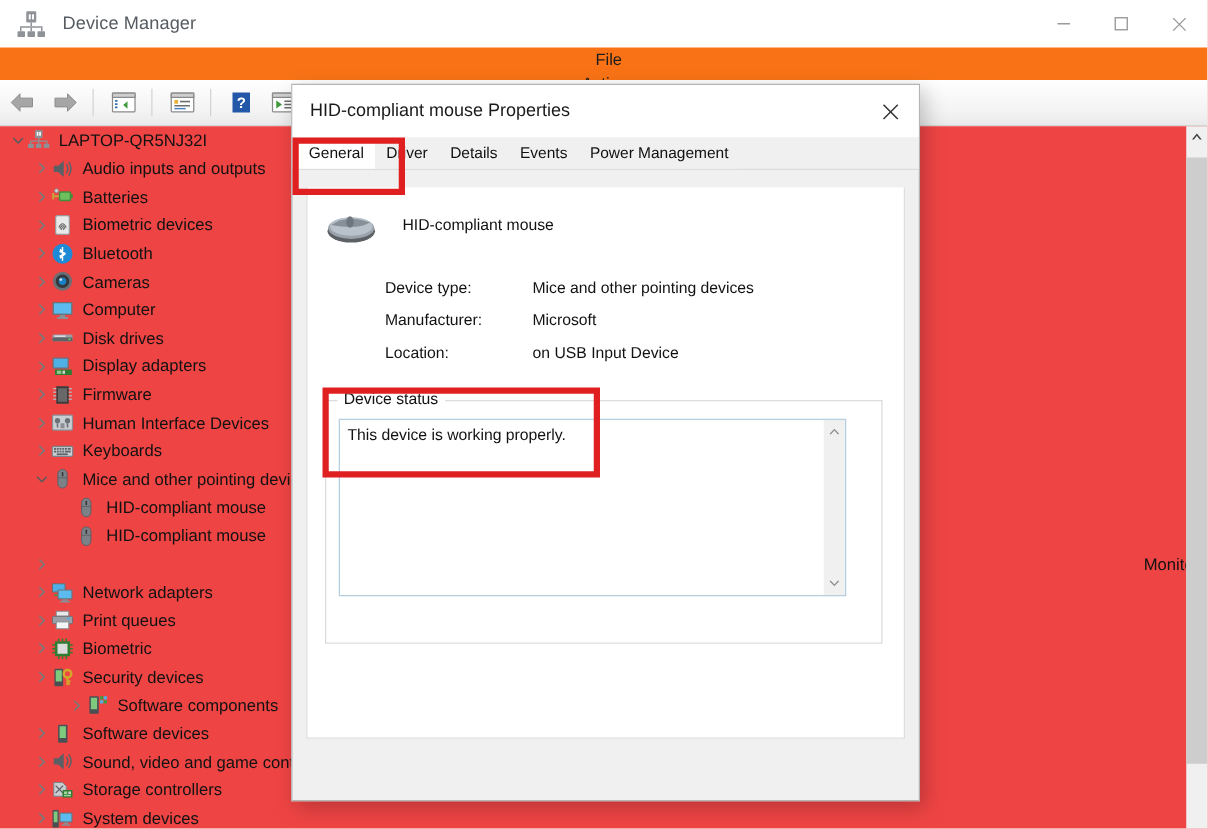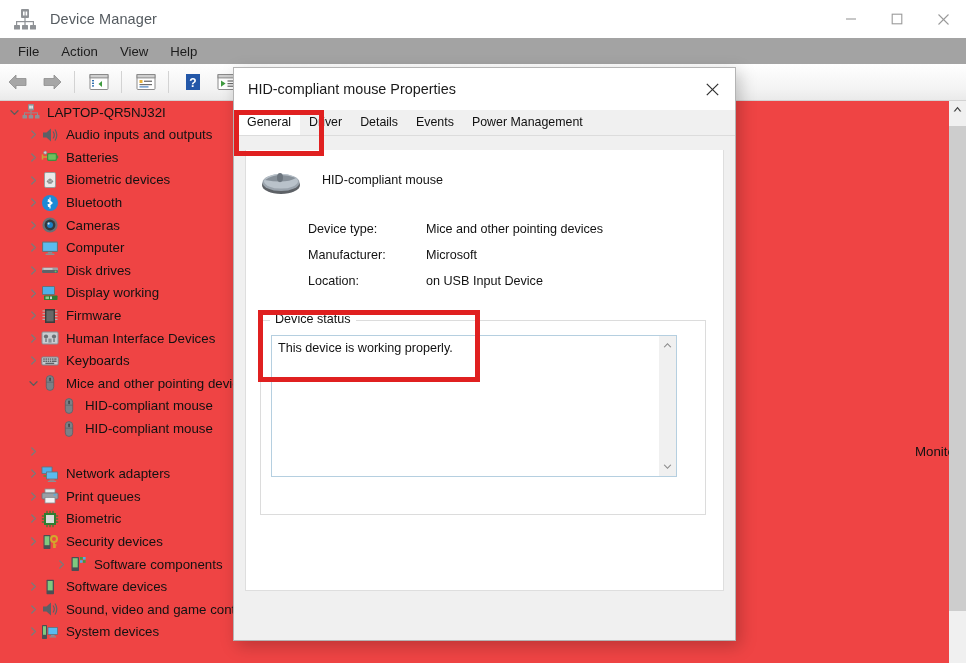--- a/index.html
+++ b/index.html
@@ -20,21 +20,21 @@
   }
   .tb-icon { width: 26px; height: 26px; margin-left: 12px; position: relative; flex: none; }
   .tb-title { font-size: 14.5px; color: #555b60; margin-left: 12px; letter-spacing: .1px; }
   .winbtns { position:absolute; right:0; top:0; height:38px; display:flex; }
   .winbtn { width:46px; height:38px; display:flex; align-items:center; justify-content:center; cursor:default; }
   .winbtn svg { display:block; }
 
   
   .menubar {
     position:absolute; left:0; top:38px; width:966px; height:26px;
-    display:flex; align-items:center; background:#a3a3a3;
+    display:flex; align-items:center; background:#f97316;flex-direction:column;
   }
   .menu-item { font-size:13.2px; color:#1c1c1c; padding: 2px 10px; margin-left:2px; cursor:default; }
   .menu-item:first-child { margin-left: 8px; }
 
   
   .toolbar {
     position:absolute; left:0; top:64px; width:966px; height:36px;
     background: linear-gradient(#ffffff, #f3f3f3 70%, #eaeaea);
     display:flex; align-items:center;
     border-bottom: 1px solid #d2d2d2;
@@ -387,21 +387,21 @@
               <path d="M2.8 1 L6.4 4.5 L2.8 8" stroke="#7a7a7a" stroke-width="1.3" fill="none" stroke-linecap="round" stroke-linejoin="round"></path>
             </svg>
           </span>
           <span class="t-icon"><svg width="18" height="18" viewBox="0 0 18 18">
               <rect x="1" y="2" width="13" height="9" rx="1" fill="#6b7076"></rect>
               <rect x="2" y="3" width="11" height="7" fill="#4fb0e8"></rect>
               <rect x="3" y="11.5" width="13.5" height="4.5" rx="0.7" fill="#2e7d32"></rect>
               <rect x="4.5" y="12.5" width="3.5" height="2.6" fill="#8fc98f"></rect>
               <rect x="9" y="12.5" width="2" height="2.6" fill="#cfcfcf"></rect>
             </svg></span>
-          <span class="t-label">Display working</span>
+          <span class="t-label">Display adapters</span>
         </div>
         <div class="tree-row" style="padding-left: 25px;">
           <span class="twisty">
             <svg width="9" height="9" viewBox="0 0 9 9">
               <path d="M2.8 1 L6.4 4.5 L2.8 8" stroke="#7a7a7a" stroke-width="1.3" fill="none" stroke-linecap="round" stroke-linejoin="round"></path>
             </svg>
           </span>
           <span class="t-icon"><svg width="18" height="18" viewBox="0 0 18 18">
               <rect x="4" y="2" width="10" height="14" fill="#3c3c3c"></rect>
               <rect x="5.4" y="3.6" width="7.2" height="10.8" fill="#686868"></rect>
@@ -601,20 +601,36 @@
             <svg width="9" height="9" viewBox="0 0 9 9">
               <path d="M2.8 1 L6.4 4.5 L2.8 8" stroke="#7a7a7a" stroke-width="1.3" fill="none" stroke-linecap="round" stroke-linejoin="round"></path>
             </svg>
           </span>
           <span class="t-icon"><svg width="18" height="18" viewBox="0 0 18 18">
               <path d="M2 6.5 L5.5 6.5 L10 2.5 L10 15.5 L5.5 11.5 L2 11.5 Z" fill="#5b6066"></path>
               <path d="M12 5.5 Q14.6 9, 12 12.5" stroke="#5b6066" stroke-width="1.2" fill="none"></path>
               <path d="M14 3.5 Q17.6 9, 14 14.5" stroke="#5b6066" stroke-width="1.2" fill="none"></path>
             </svg></span>
           <span class="t-label">Sound, video and game controllers</span>
+        </div>
+        <div class="tree-row" style="padding-left: 25px;">
+          <span class="twisty">
+            <svg width="9" height="9" viewBox="0 0 9 9">
+              <path d="M2.8 1 L6.4 4.5 L2.8 8" stroke="#7a7a7a" stroke-width="1.3" fill="none" stroke-linecap="round" stroke-linejoin="round"></path>
+            </svg>
+          </span>
+          <span class="t-icon"><svg width="18" height="18" viewBox="0 0 18 18">
+              <path d="M2 3 L9 3 L12 6 L12 14 L2 14 Z" fill="#c9cdd1" stroke="#7c8187" stroke-width="0.8"></path>
+              <path d="M3.5 5.5 L9.5 11.5 M9.5 5.5 L3.5 11.5" stroke="#5b6066" stroke-width="1"></path>
+              <rect x="9" y="9" width="8" height="6" rx="0.7" fill="#2f7d32"></rect>
+              <rect x="10.2" y="10.2" width="2.6" height="2" fill="#9dd79d"></rect>
+              <rect x="13.6" y="10.2" width="2.2" height="2" fill="#cfcfcf"></rect>
+              <rect x="10.2" y="12.8" width="5.6" height="1.2" fill="#9dd79d"></rect>
+            </svg></span>
+          <span class="t-label">Storage controllers</span>
         </div>
         <div class="tree-row" style="padding-left: 25px;">
           <span class="twisty">
             <svg width="9" height="9" viewBox="0 0 9 9">
               <path d="M2.8 1 L6.4 4.5 L2.8 8" stroke="#7a7a7a" stroke-width="1.3" fill="none" stroke-linecap="round" stroke-linejoin="round"></path>
             </svg>
           </span>
           <span class="t-icon"><svg width="18" height="18" viewBox="0 0 18 18">
               <rect x="1" y="2" width="5" height="14" rx="0.7" fill="#4a4f54"></rect>
               <rect x="2" y="3.2" width="3" height="8.6" fill="#7fc97f"></rect>

